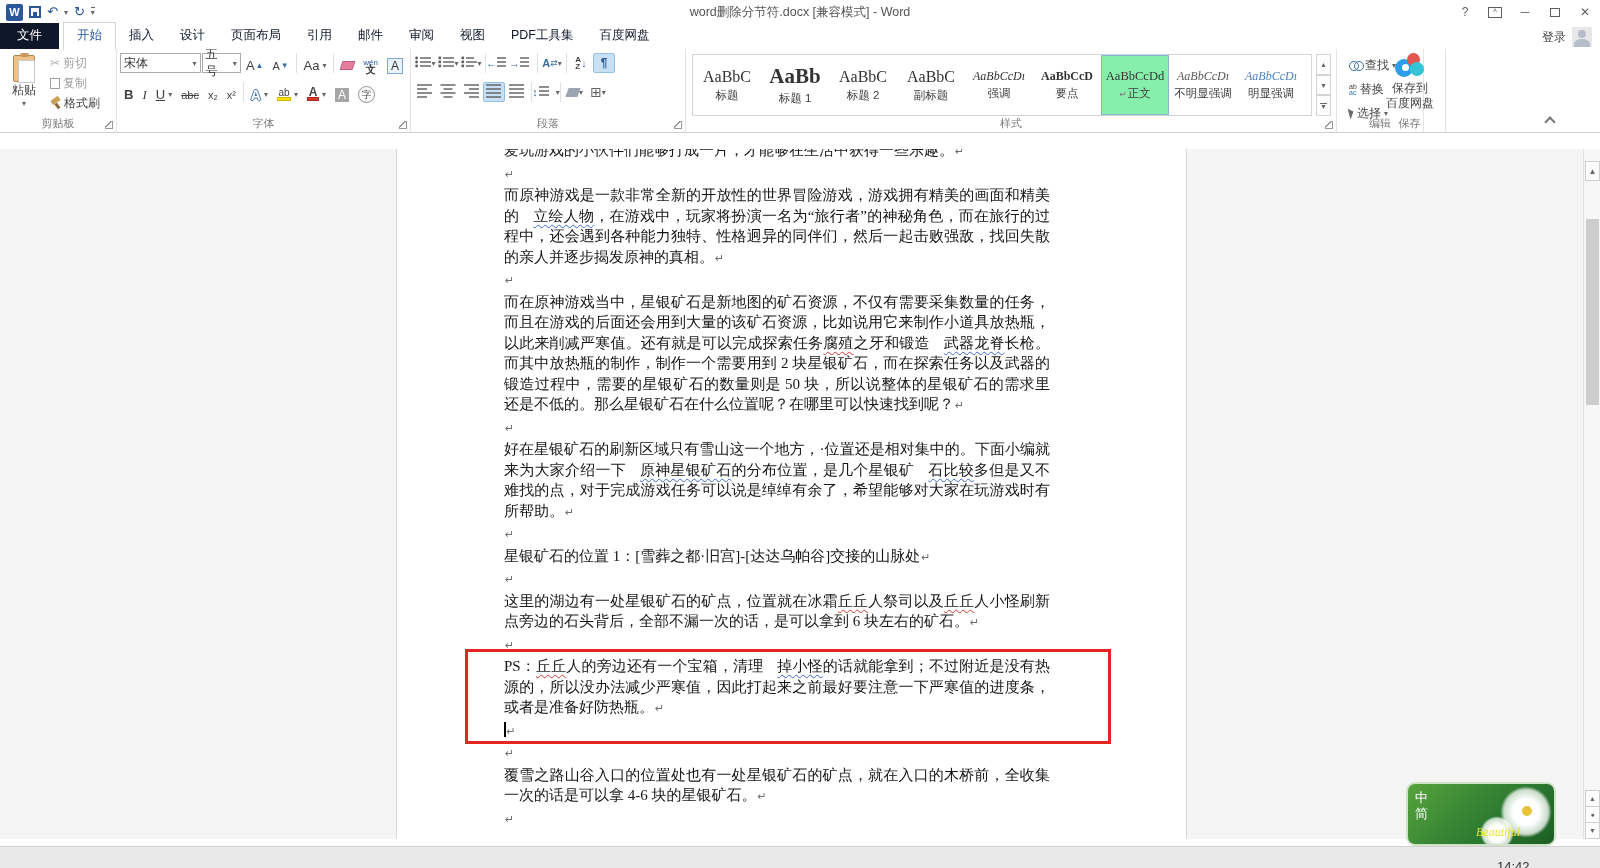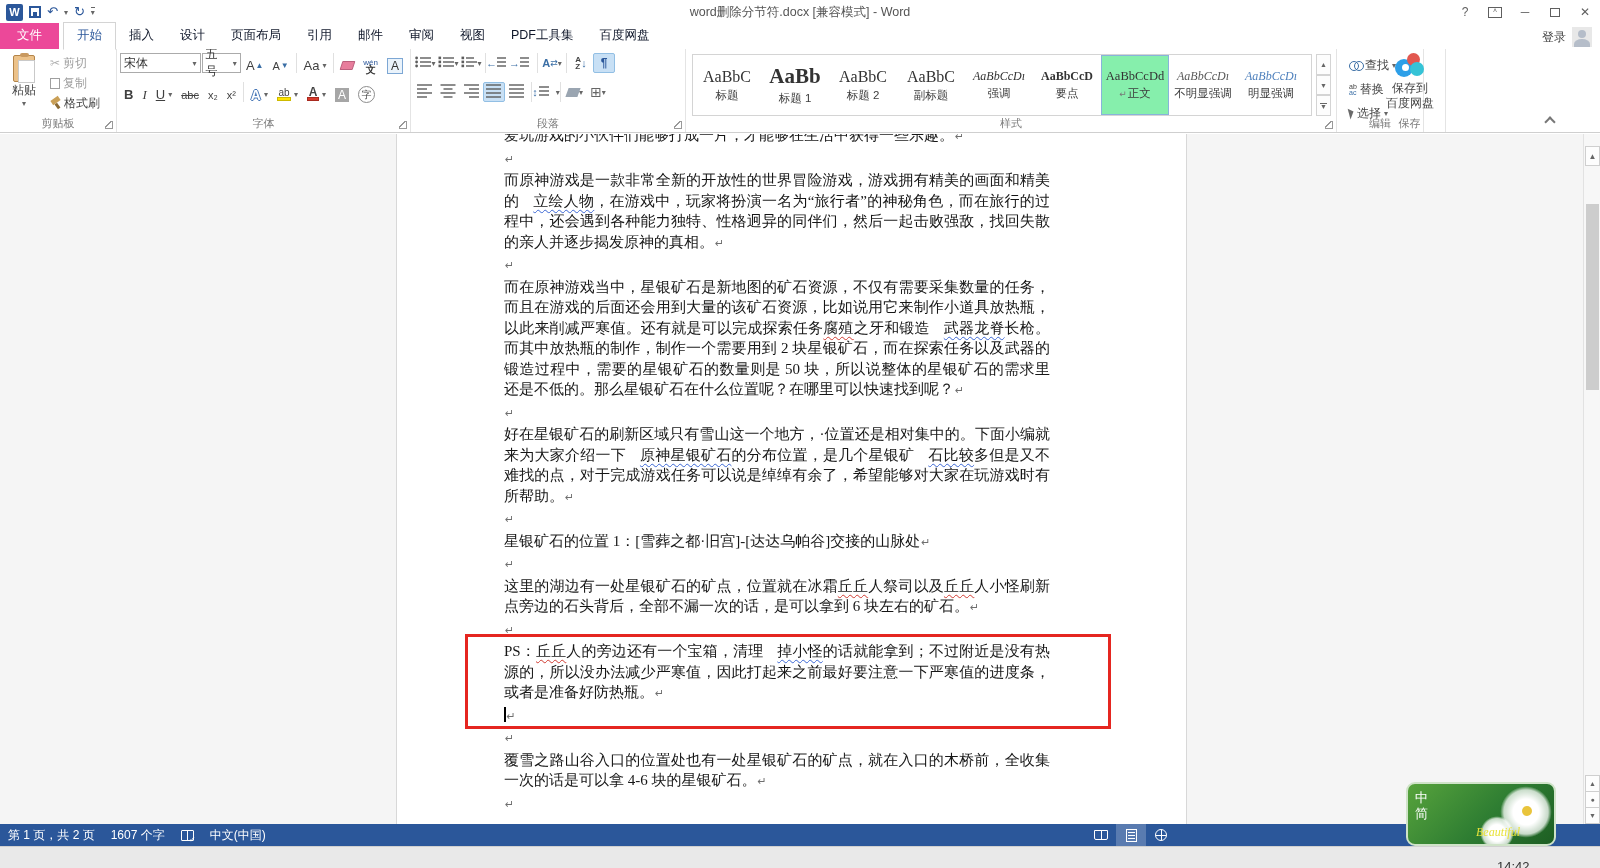--- a/index.html
+++ b/index.html
@@ -21,21 +21,21 @@
   .wincontrols { position:absolute; right:0; top:0; height:24px; display:flex; align-items:center; }
   .winbtn { width:30px; height:22px; display:flex; align-items:center; justify-content:center;
     color:#5f5f5f; font-size:12px; }
   .ribbon-opt { width:14px; height:11px; border:1px solid #5f5f5f; display:flex; align-items:flex-start; justify-content:center; font-size:7px; line-height:6px; color:#5f5f5f; }
   .restore-ic { width:10px; height:9px; border:1px solid #5f5f5f; position:relative; background:#fff; }
   .restore-ic::before { content:""; position:absolute; left:2px; top:-3px; width:9px; height:8px; border:1px solid #5f5f5f; z-index:-1; }
 
   
   .tabrow { position:absolute; left:0; top:24px; width:1600px; height:25px; display:flex; align-items:flex-end; background:#fff; z-index:5; }
   .tab { padding:4px 13px 5px; font-size:12.5px; color:#0f172a; cursor:default; }
-  .tab-file { background:#ec4899; color:#fff; padding:4px 17px 5px; margin-right:4px; }
+  .tab-file { background:#0f172a; color:#fff; padding:4px 17px 5px; margin-right:4px; }
   .tab-active { background:#fff; color:#2b579a; border:1px solid #d4d4d4; border-bottom:1px solid #fff; margin-bottom:-1px; }
   .signin { position:absolute; right:8px; top:3px; display:flex; align-items:center; gap:6px; font-size:12px; color:#444; }
   .avatar { width:20px; height:20px; background:#e8e8e8; position:relative; overflow:hidden; }
   .avatar::before { content:""; position:absolute; left:6px; top:3px; width:8px; height:8px; border-radius:50%; background:#b5bdc9; }
   .avatar::after { content:""; position:absolute; left:2px; top:12px; width:16px; height:10px; border-radius:50% 50% 0 0; background:#b5bdc9; }
 
   
   .ribbon { position:absolute; left:0; top:48px; width:1600px; height:85px; background:#fff;
     border-top:1px solid #d4d4d4; border-bottom:1px solid #cfcfcf; }
   .rgroup { position:absolute; top:0; height:83px; border-right:1px solid #e4e4e4; }
@@ -113,21 +113,21 @@
   .cursor-ic { width:0; height:0; border-left:5px solid #6b6b6b; border-top:4px solid transparent; border-bottom:7px solid transparent; transform:rotate(-15deg); }
   .baidu-btn { position:absolute; left:6px; top:4px; width:60px; display:flex; flex-direction:column; align-items:center; font-size:12px; color:#444; line-height:15px; }
   .baidu-ic { position:relative; width:30px; height:26px; margin-bottom:2px; }
   .baidu-ic .c1 { position:absolute; left:0; top:6px; width:18px; height:18px; border-radius:50%; background:#2d9fe8; }
   .baidu-ic .c2 { position:absolute; left:12px; top:0; width:13px; height:13px; border-radius:50%; background:#e2574f; }
   .baidu-ic .c3 { position:absolute; left:15px; top:9px; width:14px; height:14px; border-radius:50%; background:#35c3d6; }
   .baidu-ic .hole { position:absolute; left:7px; top:11px; width:7px; height:7px; border-radius:50%; background:#fff; }
   .collapse-chevron { position:absolute; right:46px; bottom:6px; width:8px; height:8px; border-left:2px solid #777; border-top:2px solid #777; transform:rotate(45deg); }
 
   
-  .docarea { position:absolute; left:0; top:134px; width:1600px; height:690px; background:#f5f5f5; overflow:hidden; }
+  .docarea { position:absolute; left:0; top:149px; width:1600px; height:690px; background:#f5f5f5; overflow:hidden; }
   .page { position:absolute; left:396px; top:0; width:791px; height:100%;
     background:#fff; border-left:1px solid #d8d8d8; border-right:1px solid #d8d8d8; overflow:hidden; }
   .doc-text { margin:-9px 136px 0 107px; font-family:"Liberation Serif","DejaVu Serif",serif;
     font-size:15px; line-height:20.5px; color:#161616; text-align:justify; }
   .para { min-height:20.5px; }
   .pcr { color:#6f6f6f; font-size:11px; font-family:"DejaVu Sans",sans-serif; margin-left:1px; }
   .wv-b { text-decoration:underline; text-decoration-style:wavy; text-decoration-color:#3b66d4; text-decoration-thickness:1px; text-underline-offset:3px;padding-left:14px; }
   .wv-r { text-decoration:underline; text-decoration-style:wavy; text-decoration-color:#d03a30; text-decoration-thickness:1px; text-underline-offset:3px; }
   .caret { display:inline-block; width:1.5px; height:15px; background:#000; vertical-align:-2px; }
   .red-box { position:relative; }
@@ -614,37 +614,20 @@
       <div class="vs-btn" style="top:12px;">▲</div>
       <div class="vs-thumb"></div>
       <div class="vs-browse">
         <div>▲</div>
         <div>●</div>
         <div>▼</div>
       </div>
     </div>
   </div>
 
-  <div class="statusbar">
-    <span class="sb-item">第 1 页，共 2 页</span>
-    <span class="sb-item">1607 个字</span>
-    <span class="proof-ic"></span>
-    <span class="sb-item">中文(中国)</span>
-    <div class="view-switch">
-      <div class="vw">
-          <span class="ic-read"></span>
-        </div>
-      <div class="vw active">
-          <span class="ic-page"></span>
-        </div>
-      <div class="vw">
-          <span class="ic-web"></span>
-        </div>
-    </div>
-  </div>
 
   <div class="taskstrip">
     <span class="clock">14:42</span>
   </div>
 
   <div class="ime">
     <span class="flower f1"></span>
     <span class="flower f2"></span>
     <span class="fcore"></span>
     <span class="ime-badges"><span>中</span><br><span>简</span></span>

